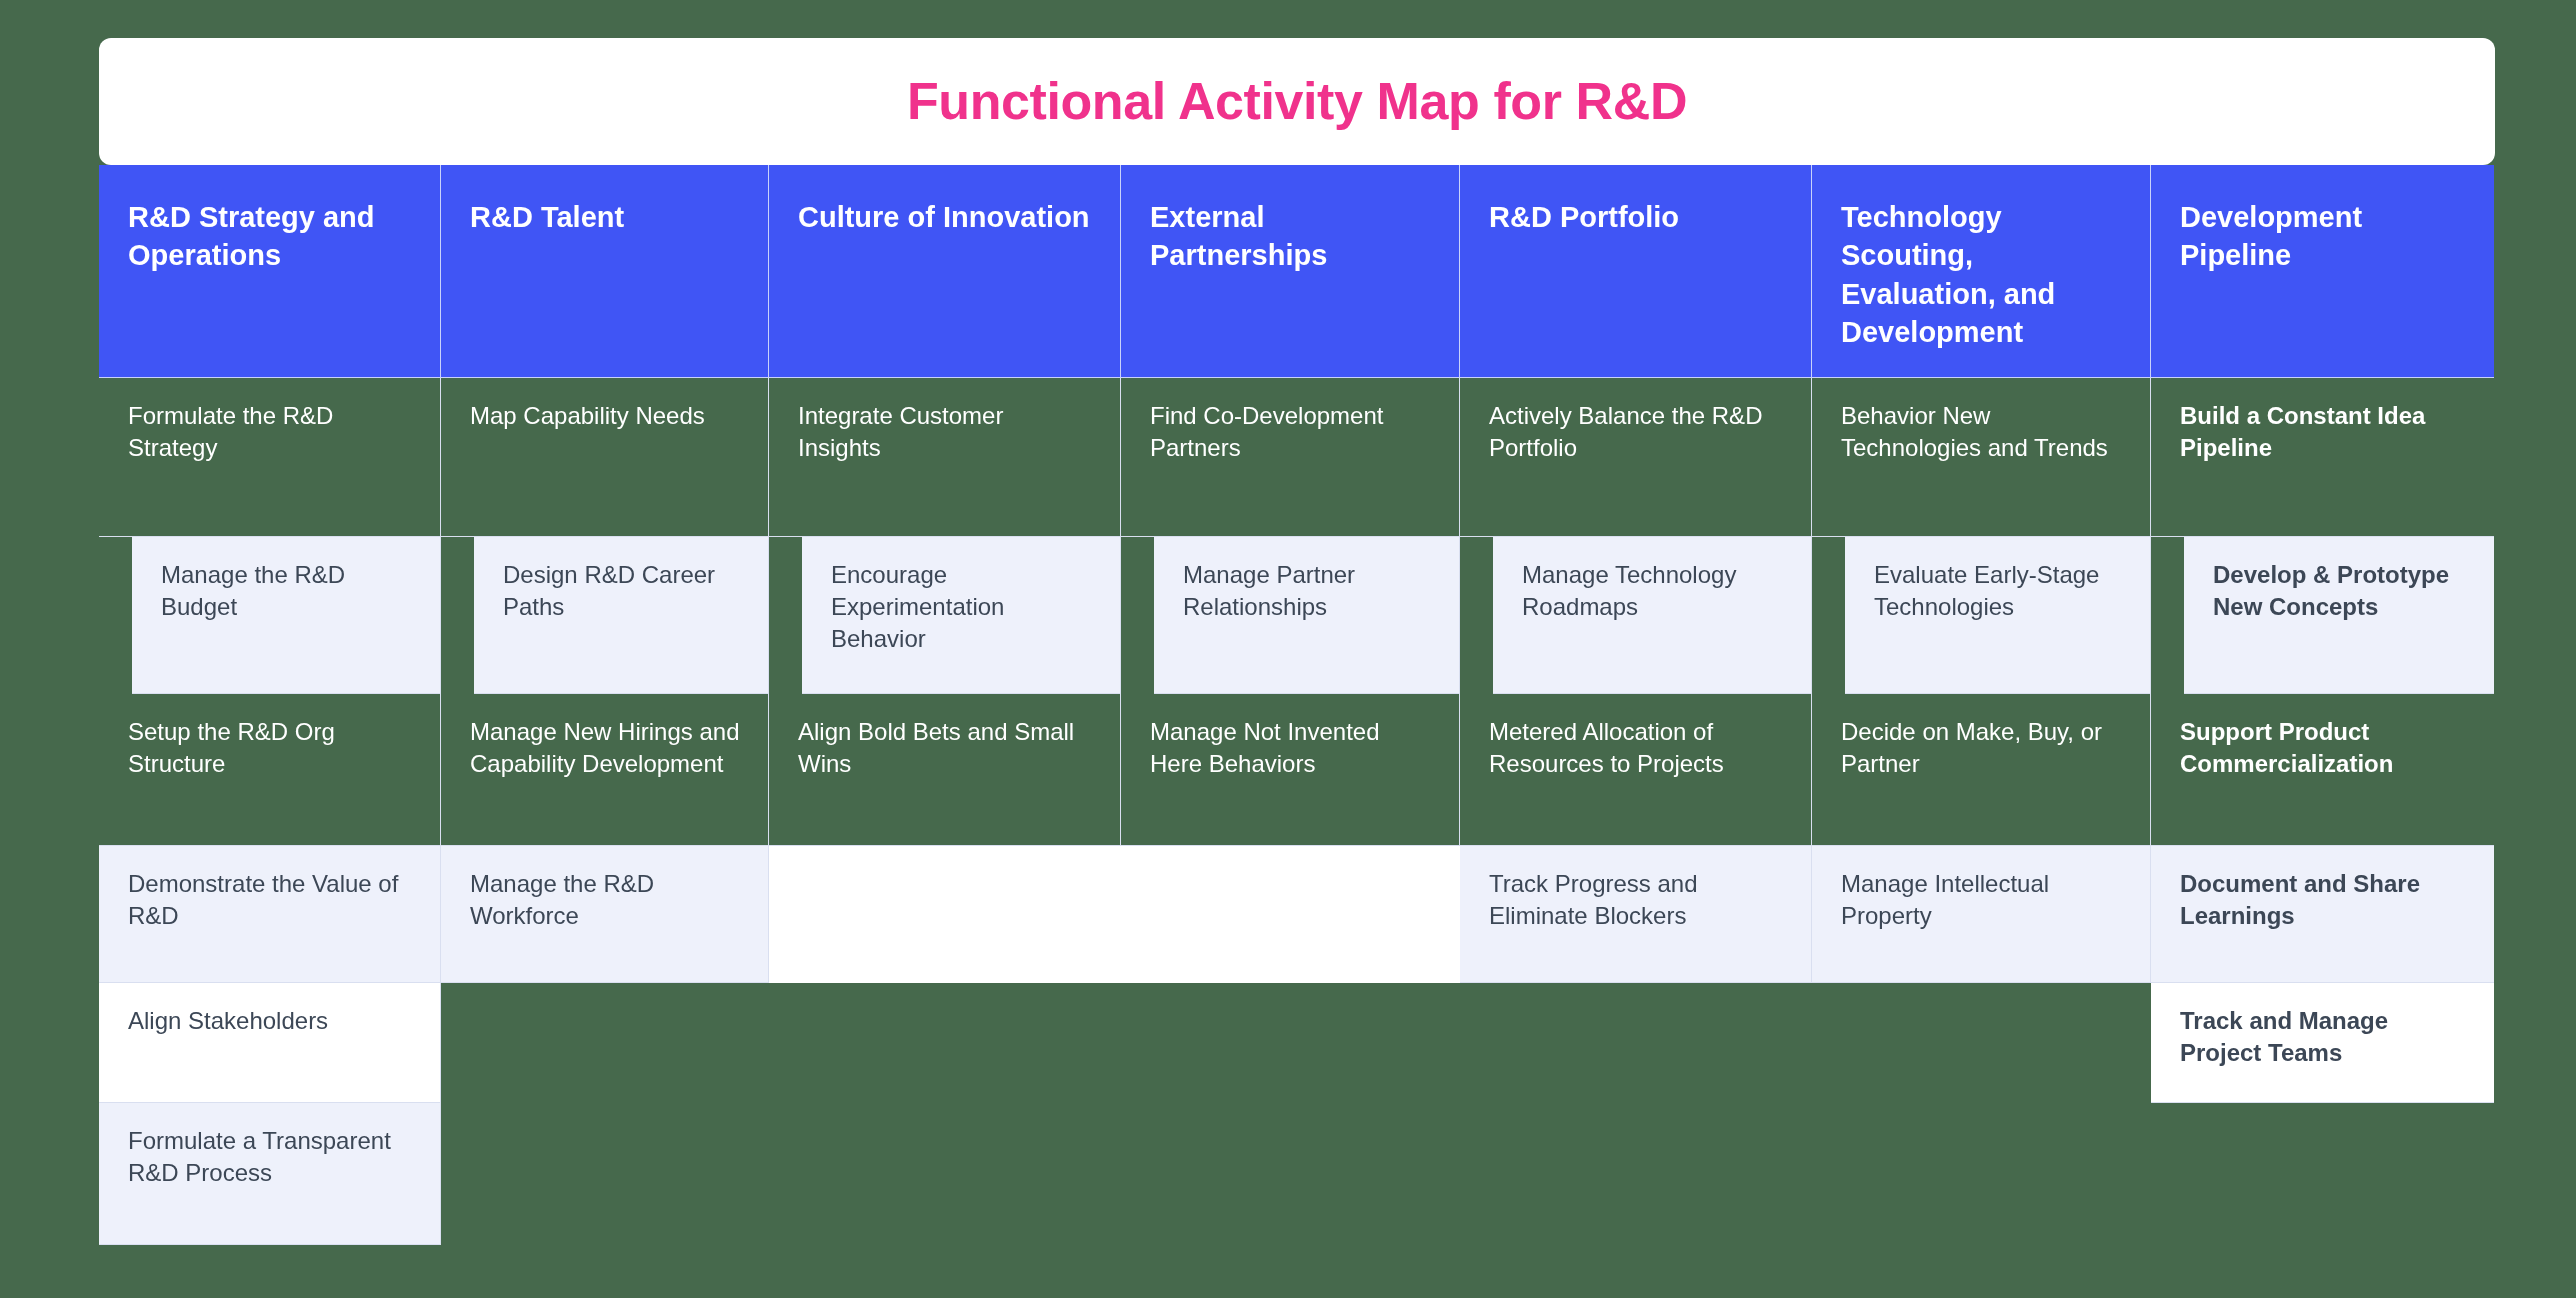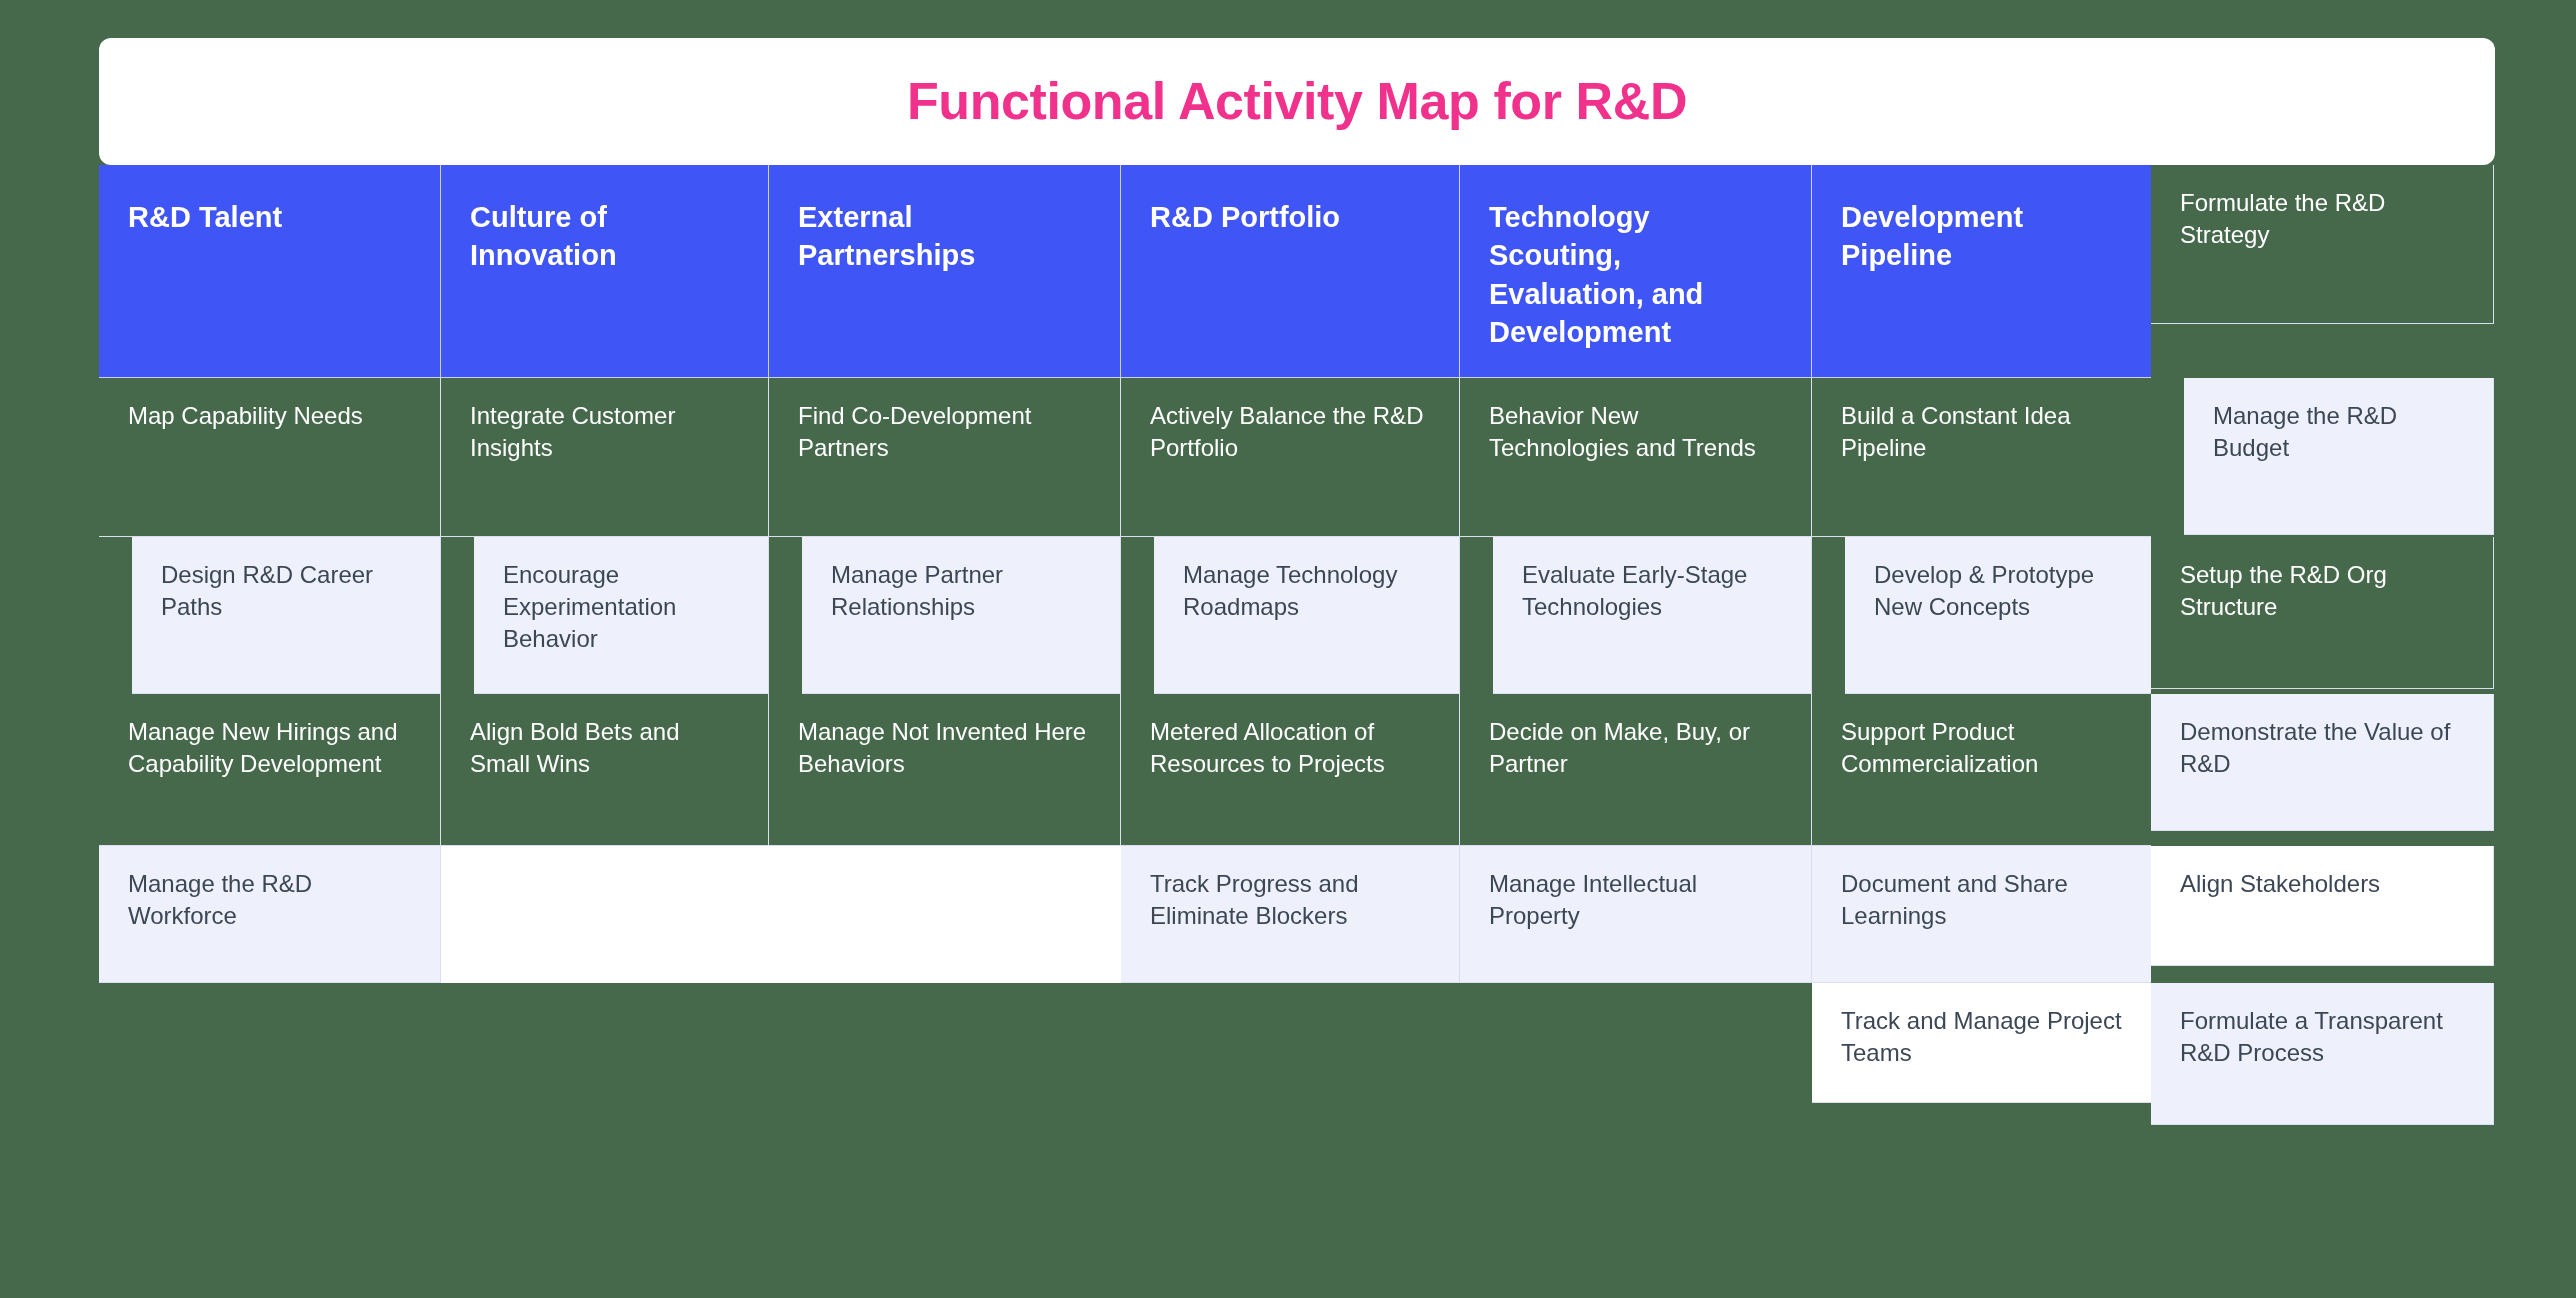--- a/index.html
+++ b/index.html
@@ -65,21 +65,21 @@
   .hdr.last { border-right: none; }
 
   
   .body-cell {
     font-size: 24px;
     line-height: 1.33;
     font-weight: normal;
     border-right: 1.7px solid #d9dff0;
     border-bottom: 1.7px solid #d9dff0;
   }
-  .body-cell.last { border-right: none; }
+  .body-cell.last { border-right: none; font-weight: bold; }
 
   
   .band-ghost {
     background: transparent;
     color: #ffffff;
     border-right-color: #d9dff0;
     border-bottom-color: #d9dff0;
   }
   
   .band-tint {
@@ -115,20 +115,21 @@
 </head>
 <body>
 
 <div class="page">
 
   <div class="title-card">
     <div class="title-text">Functional Activity Map for R&amp;D</div>
   </div>
 
   <div class="matrix" id="matrix">
+      <div class="cell hdr">R&amp;D Strategy and Operations</div>
       <div class="cell hdr">R&amp;D Talent</div>
       <div class="cell hdr">Culture of Innovation</div>
       <div class="cell hdr">External Partnerships</div>
       <div class="cell hdr">R&amp;D Portfolio</div>
       <div class="cell hdr">Technology Scouting, Evaluation, and Development</div>
       <div class="cell hdr last">Development Pipeline</div>
       <div class="cell body-cell r1 band-ghost">Formulate the R&amp;D Strategy</div>
       <div class="cell body-cell r1 band-ghost">Map Capability Needs</div>
       <div class="cell body-cell r1 band-ghost">Integrate Customer Insights</div>
       <div class="cell body-cell r1 band-ghost">Find Co-Development Partners</div>

